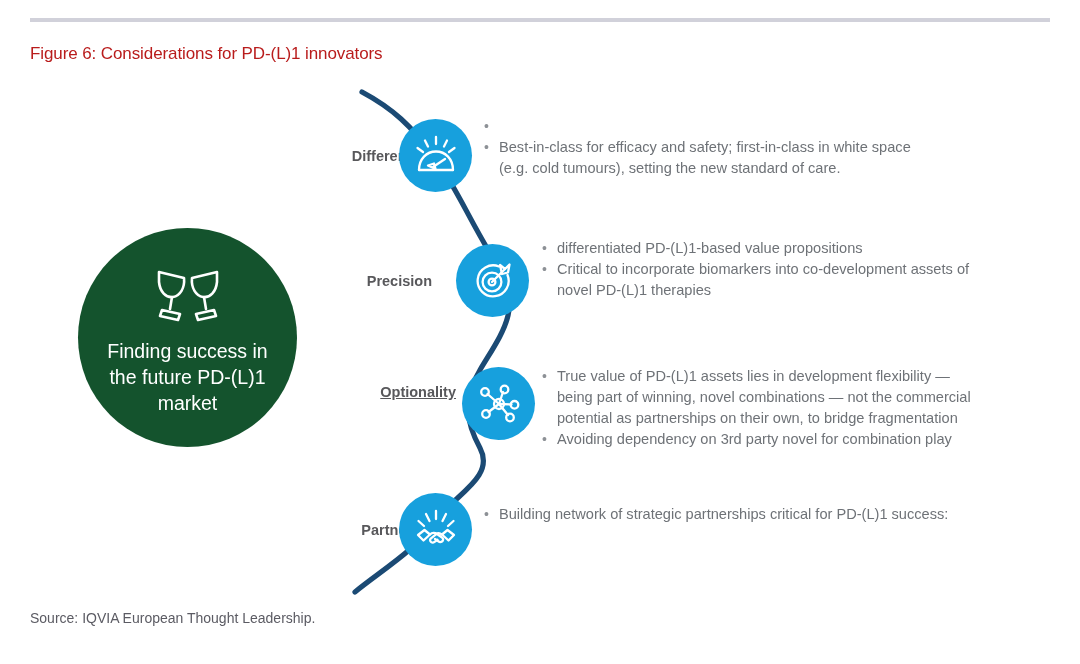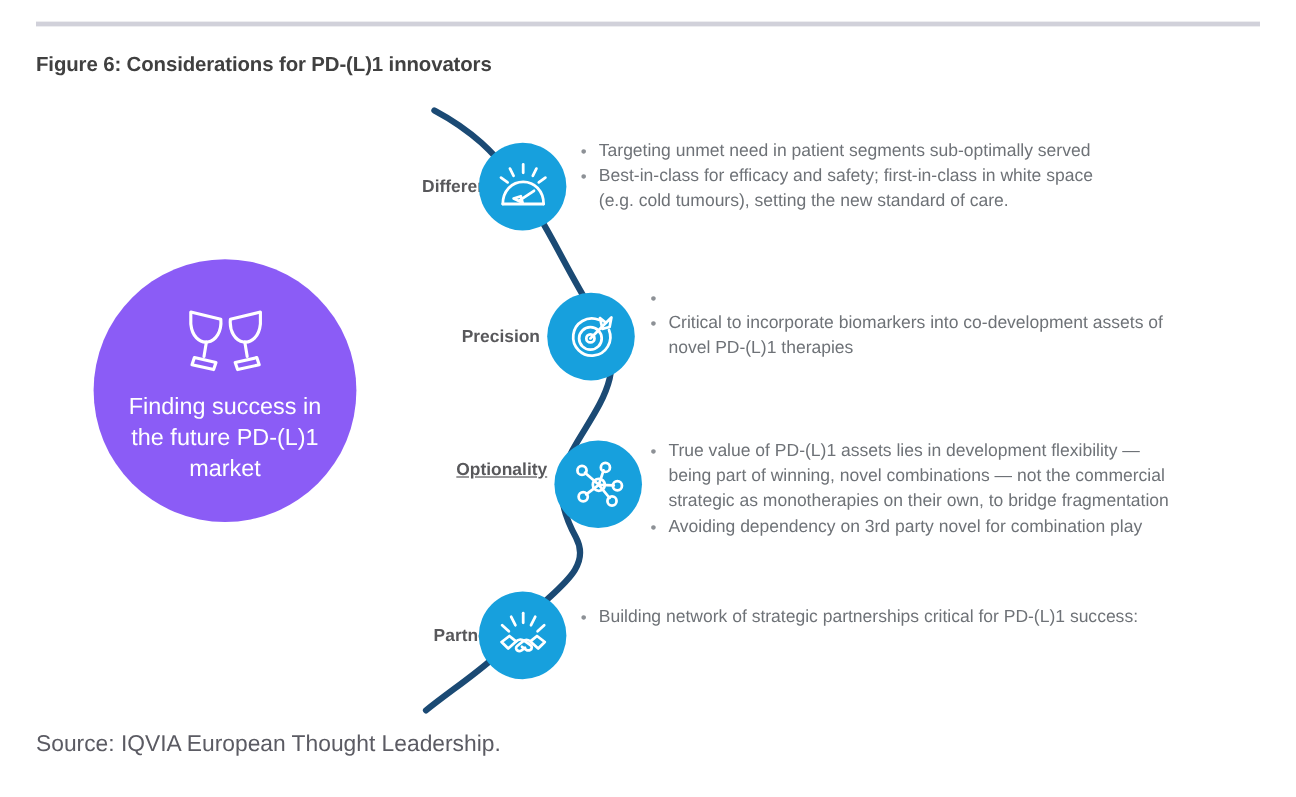--- a/index.html
+++ b/index.html
@@ -28,55 +28,55 @@
     height: 4px;
     background: #d1d1da;
   }
 
   
   .figure-title {
     position: absolute;
     left: 30px;
     top: 44px;
     font-size: 17px;
-    font-weight: bold;
-    color: #404040;
+    font-weight: normal;
+    color: #b91c1c;
     letter-spacing: -0.1px;
     white-space: nowrap;
   }
 
   
   .source-note {
     position: absolute;
     left: 30px;
     top: 610px;
-    font-size: 19px;
+    font-size: 14px;
     color: #5b5b63;
     white-space: nowrap;
   }
 
   
   .curve-layer {
     position: absolute;
     left: 0;
     top: 0;
     width: 1080px;
     height: 664px;
     pointer-events: none;
   }
 
   
   .hero-circle {
     position: absolute;
     left: 78px;
-    top: 216px;
+    top: 228px;
     width: 219px;
     height: 219px;
     border-radius: 50%;
-    background: #8b5cf6;
+    background: #14532d;
     display: flex;
     flex-direction: column;
     align-items: center;
     justify-content: flex-start;
     padding-top: 36px;
     box-sizing: border-box;
   }
   .hero-icon {
     width: 78px;
     height: 60px;
@@ -202,33 +202,32 @@
         <path d="M31,25 L19,33"></path>
         <path d="M14,31.5 L20,29.5 L21.5,35 Z"></path>
       </g>
     </svg>
   </div>
 
   <div class="bullet-block" style="left:484px; top:116px; width:560px;">
     <div class="bullet-row">
       <span class="bullet-dot">•</span>
       <span class="bullet-text">
-        <span class="sub-line">Targeting unmet need in patient segments sub-optimally served</span>
       </span>
     </div>
     <div class="bullet-row">
       <span class="bullet-dot">•</span>
       <span class="bullet-text">
         <span class="sub-line">Best-in-class for efficacy and safety; first-in-class in white space</span>
         <span class="sub-line">(e.g. cold tumours), setting the new standard of care.</span>
       </span>
     </div>
   </div>
 
-  <div class="node-label" style="left:250px; top:281px; width:200px;">Precision</div>
+  <div class="node-label" style="left:232px; top:281px; width:200px;">Precision</div>
 
   <div class="node-circle" style="left:456px; top:244px;">
     <svg class="node-icon" viewBox="0 0 44 44">
       <g fill="none" stroke="#ffffff" stroke-width="2.3" stroke-linecap="round" stroke-linejoin="round">
 
         <path d="M28,7.5 A15.5,15.5 0 1 0 36.5,16"></path>
 
         <circle cx="21" cy="23" r="9.4"></circle>
 
         <circle cx="21" cy="23" r="3.4"></circle>
@@ -237,20 +236,21 @@
 
         <path d="M29,6 L34,10 L38.5,5.5 L37,13.5 L31,15 Z"></path>
       </g>
     </svg>
   </div>
 
   <div class="bullet-block" style="left:542px; top:238px; width:500px;">
     <div class="bullet-row">
       <span class="bullet-dot">•</span>
       <span class="bullet-text">
+        <span class="sub-line">differentiated PD-(L)1-based value propositions</span>
       </span>
     </div>
     <div class="bullet-row">
       <span class="bullet-dot">•</span>
       <span class="bullet-text">
         <span class="sub-line">Critical to incorporate biomarkers into co-development assets of</span>
         <span class="sub-line">novel PD-(L)1 therapies</span>
       </span>
     </div>
   </div>
@@ -277,21 +277,21 @@
       </g>
     </svg>
   </div>
 
   <div class="bullet-block" style="left:542px; top:366px; width:520px;">
     <div class="bullet-row">
       <span class="bullet-dot">•</span>
       <span class="bullet-text">
         <span class="sub-line">True value of PD-(L)1 assets lies in development flexibility —</span>
         <span class="sub-line">being part of winning, novel combinations — not the commercial</span>
-        <span class="sub-line">strategic as monotherapies on their own, to bridge fragmentation</span>
+        <span class="sub-line">potential as partnerships on their own, to bridge fragmentation</span>
       </span>
     </div>
     <div class="bullet-row">
       <span class="bullet-dot">•</span>
       <span class="bullet-text">
         <span class="sub-line">Avoiding dependency on 3rd party novel for combination play</span>
       </span>
     </div>
   </div>
 

